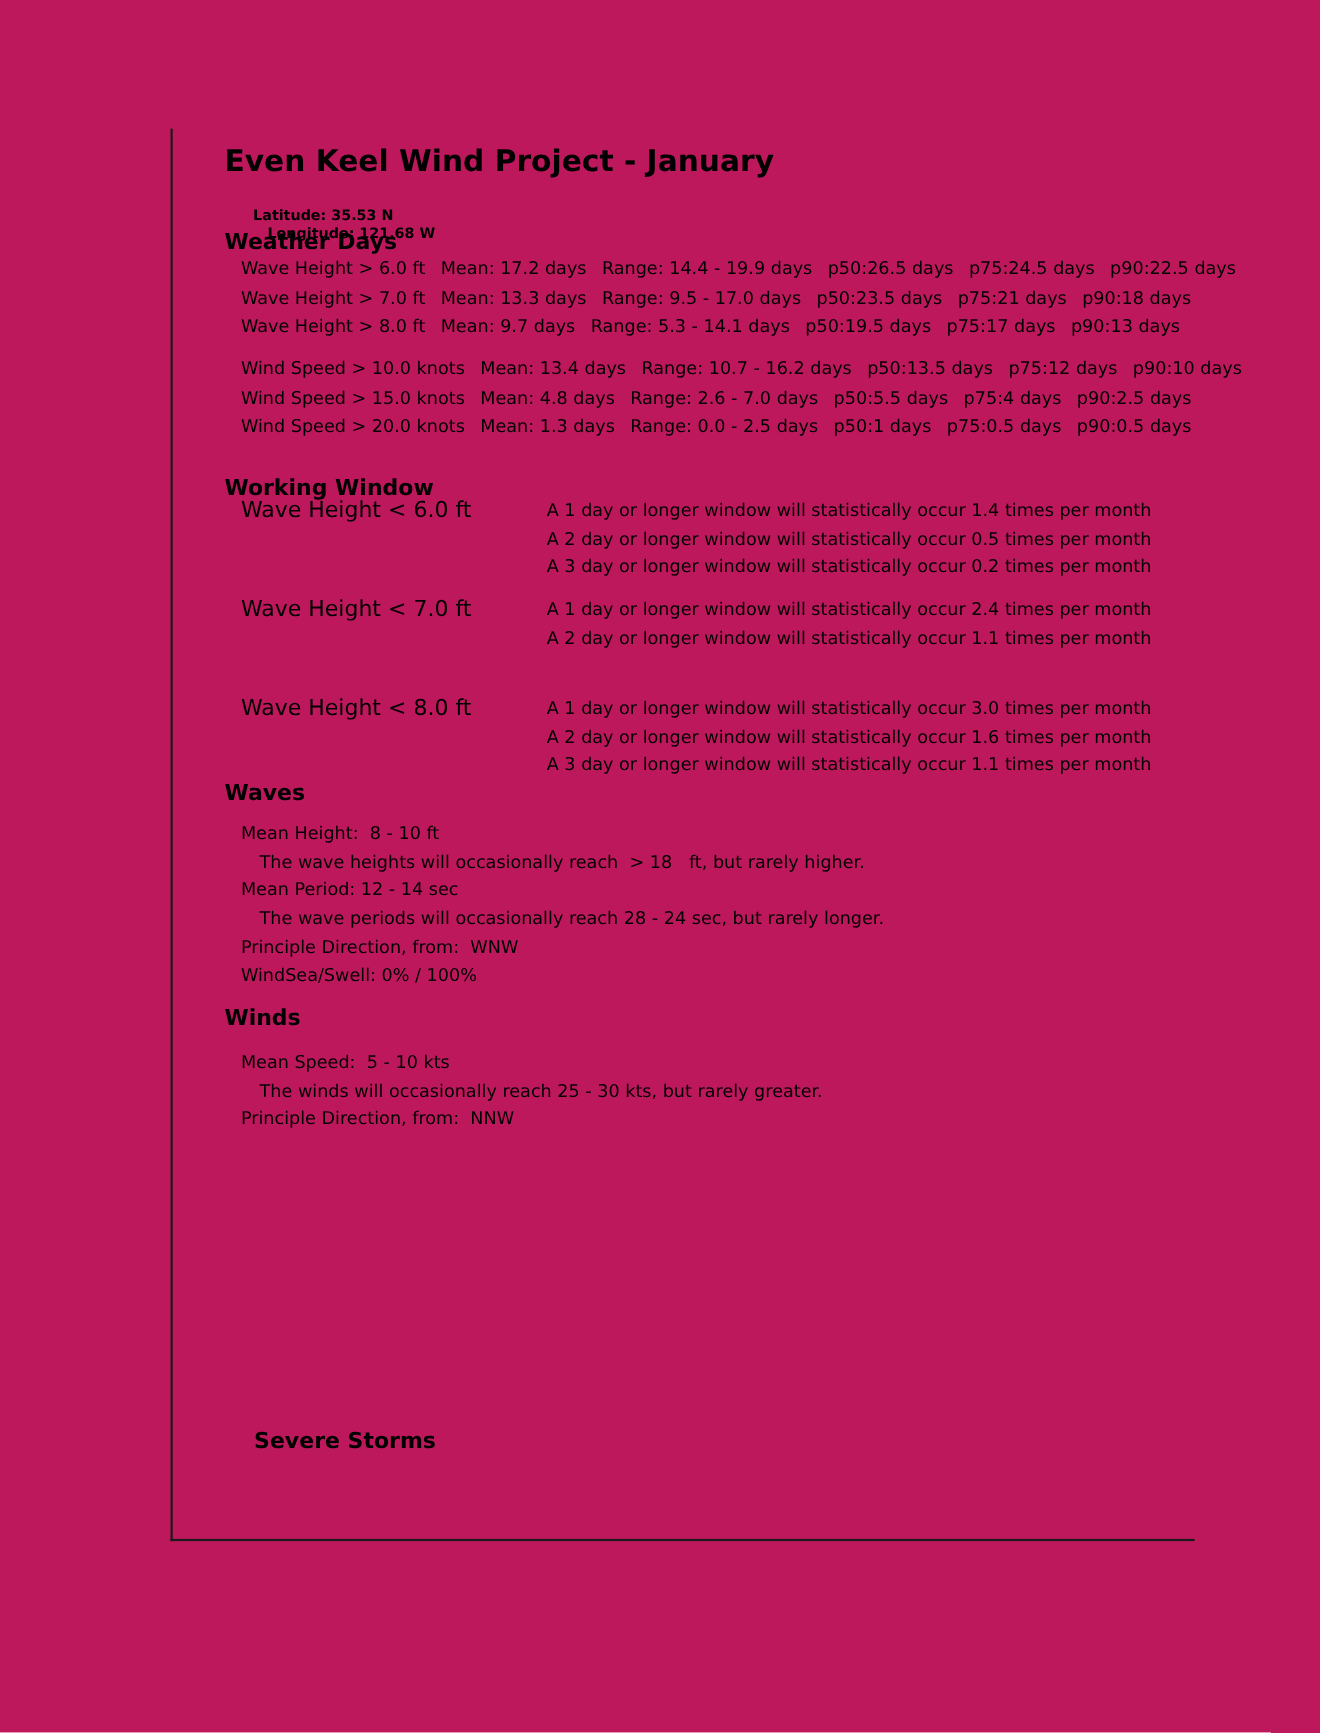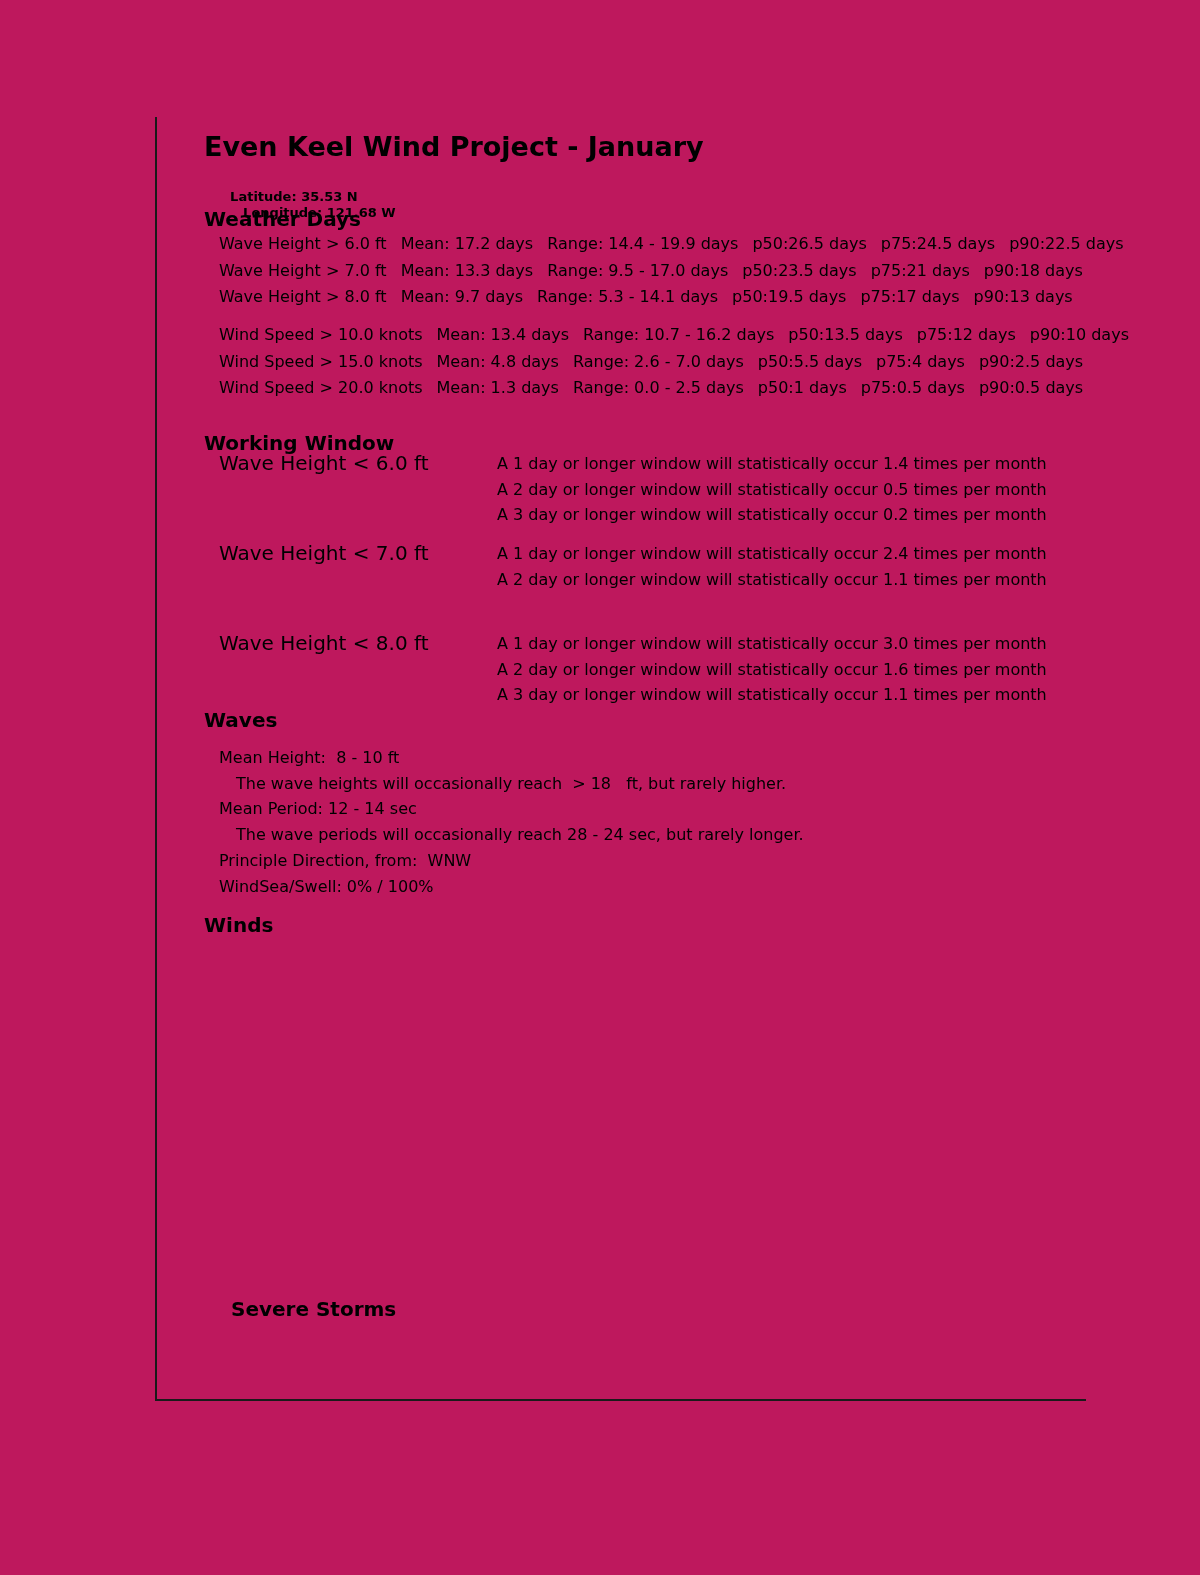--- a/index.html
+++ b/index.html
@@ -173,17 +173,22 @@
     <div>Mean Height:  8 - 10 ft</div>
     <div class="indent">The wave heights will occasionally reach  &gt; 18   ft, but rarely higher.</div>
     <div>Mean Period: 12 - 14 sec</div>
     <div class="indent">The wave periods will occasionally reach 28 - 24 sec, but rarely longer.</div>
     <div>Principle Direction, from:  WNW</div>
     <div>WindSea/Swell: 0% / 100%</div>
   </div>
 
   <div class="abs h2" style="left:204px; top:913px;">Winds</div>
 
+  <div class="abs plain-rows lh257" style="left:219px; top:953px;">
+    <div>Mean Speed:  5 - 10 kts</div>
+    <div class="indent">The winds will occasionally reach 25 - 30 kts, but rarely greater.</div>
+    <div>Principle Direction, from:  NNW</div>
+  </div>
 
   <div class="abs h2" style="left:204px; top:1297px;margin-left:27px;">Severe Storms</div>
 
 
 </div>
 
 </body></html>

